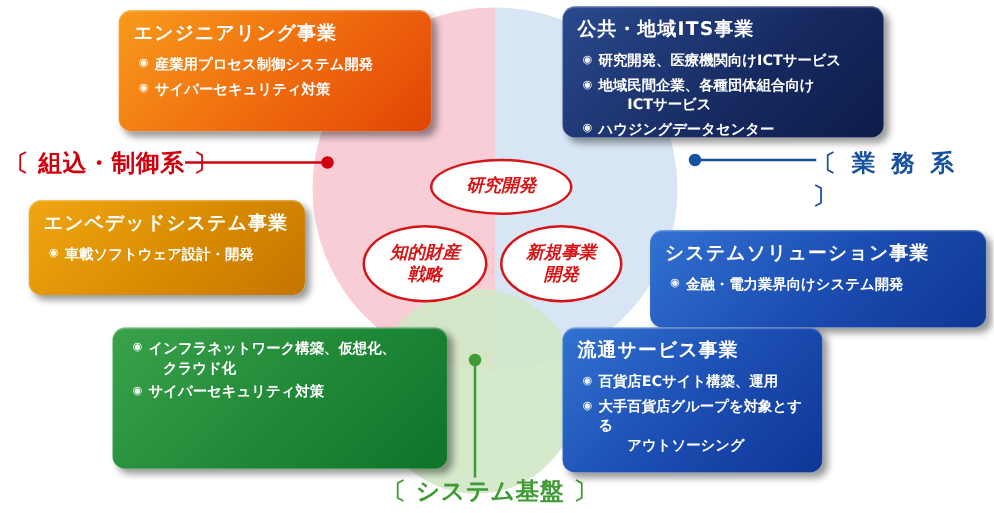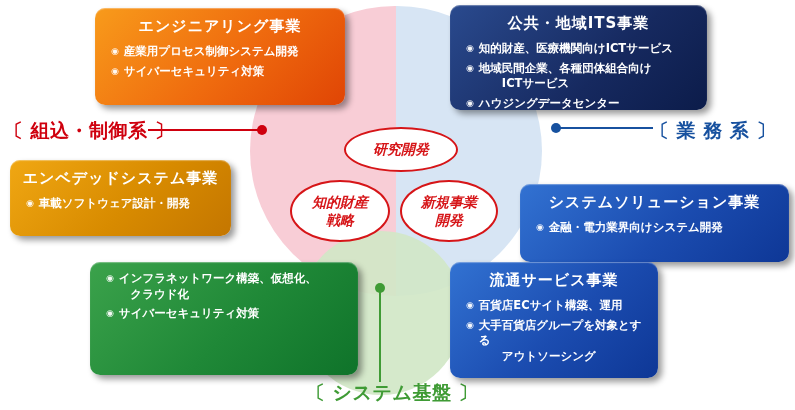--- a/index.html
+++ b/index.html
@@ -20,38 +20,38 @@
   .line.bluec { left:556px; top:127px; width:97px;  height:2px; background:#17519f; }
   .line.greenc{ left:379px; top:288px; width:2px;   height:94px; background:#3f9b35; }
   .dot { position:absolute; width:10px; height:10px; border-radius:50%; z-index:1; }
   .dot.red   { left:257px; top:125px; background:#cf000e; }
   .dot.bluec { left:551px; top:123px; background:#17519f; }
   .dot.greenc{ left:375px; top:283px; background:#3f9b35; }
 
   
   .group-label { position:absolute; font-weight:bold; font-size:19px; z-index:2; letter-spacing:0.5px; }
   .group-label.red   { left:4px;   top:118px; color:#cf000e; }
-  .group-label.blue  { left:650px; top:118px; color:#17519f; }
+  .group-label.blue  { left:650px; top:118px; color:#17519f;font-family:Liberation Mono, monospace; }
   .group-label.green { left:306px; top:380px; color:#3f9b35;text-align:center; }
 
   
   .card { position:absolute; border-radius:10px; color:#fff; padding:9px 12px 8px;
           box-shadow:4px 4px 6px rgba(0,0,0,0.4), inset 0 1px 1px rgba(255,255,255,0.35);
           z-index:2; }
-  .card .title { text-align:center; font-weight:bold; font-size:15px; letter-spacing:1px; margin-bottom:8px; }
+  .card .title { text-align:left; font-weight:bold; font-size:15px; letter-spacing:1px; margin-bottom:8px; }
   .bullets { display:flex; flex-direction:column; gap:4px; padding-left:4px; }
   .bullet { display:flex; gap:5px; align-items:flex-start; font-size:11.5px; font-weight:bold; line-height:1.35; }
   .bullet .marker { font-size:9px; line-height:1; margin-top:3px; color:rgba(255,255,255,0.95); }
   .bullet .text { white-space:pre-line; }
 
   .card.engineering    { left:95px;  top:8px;   width:250px; height:97px;
     background:linear-gradient(135deg,#f89b1b 0%,#ef6a0e 55%,#e04505 100%); }
   .card.public-its     { left:450px; top:5px;   width:257px; height:105px;
     background:linear-gradient(135deg,#2a4a8e 0%,#16295f 60%,#0c1c4a 100%); }
-  .card.embedded       { left:10px;   top:160px; width:221px; height:76px;
+  .card.embedded       { left:23px;   top:160px; width:221px; height:76px;
     background:linear-gradient(135deg,#f0a713 0%,#d88b00 55%,#c47600 100%); }
   .card.system-solution{ left:520px; top:160px; width:269px; height:78px;
     background:linear-gradient(135deg,#3272d2 0%,#1b4cb0 55%,#0e3796 100%);margin-top:24px; }
   .card.it-infra       { left:90px;  top:262px; width:268px; height:113px;
     background:linear-gradient(135deg,#3ba24b 0%,#1f8837 55%,#0f732a 100%); }
   .card.distribution   { left:450px; top:262px; width:208px; height:116px;
     background:linear-gradient(135deg,#3272d2 0%,#1b4cb0 55%,#0e3796 100%); }
 
   
   .oval { position:absolute; background:#fff; border:2px solid #d61518; border-radius:50%;
@@ -94,21 +94,21 @@
         <span class="text">サイバーセキュリティ対策</span>
       </div>
     </div>
   </div>
 
   <div class="card public-its">
     <div class="title">公共・地域ITS事業</div>
     <div class="bullets">
       <div class="bullet">
         <span class="marker">◉</span>
-        <span class="text">知的財産、医療機関向けICTサービス</span>
+        <span class="text">研究開発、医療機関向けICTサービス</span>
       </div>
       <div class="bullet">
         <span class="marker">◉</span>
         <span class="text">地域民間企業、各種団体組合向け
 　　ICTサービス</span>
       </div>
       <div class="bullet">
         <span class="marker">◉</span>
         <span class="text">ハウジングデータセンター</span>
       </div>

